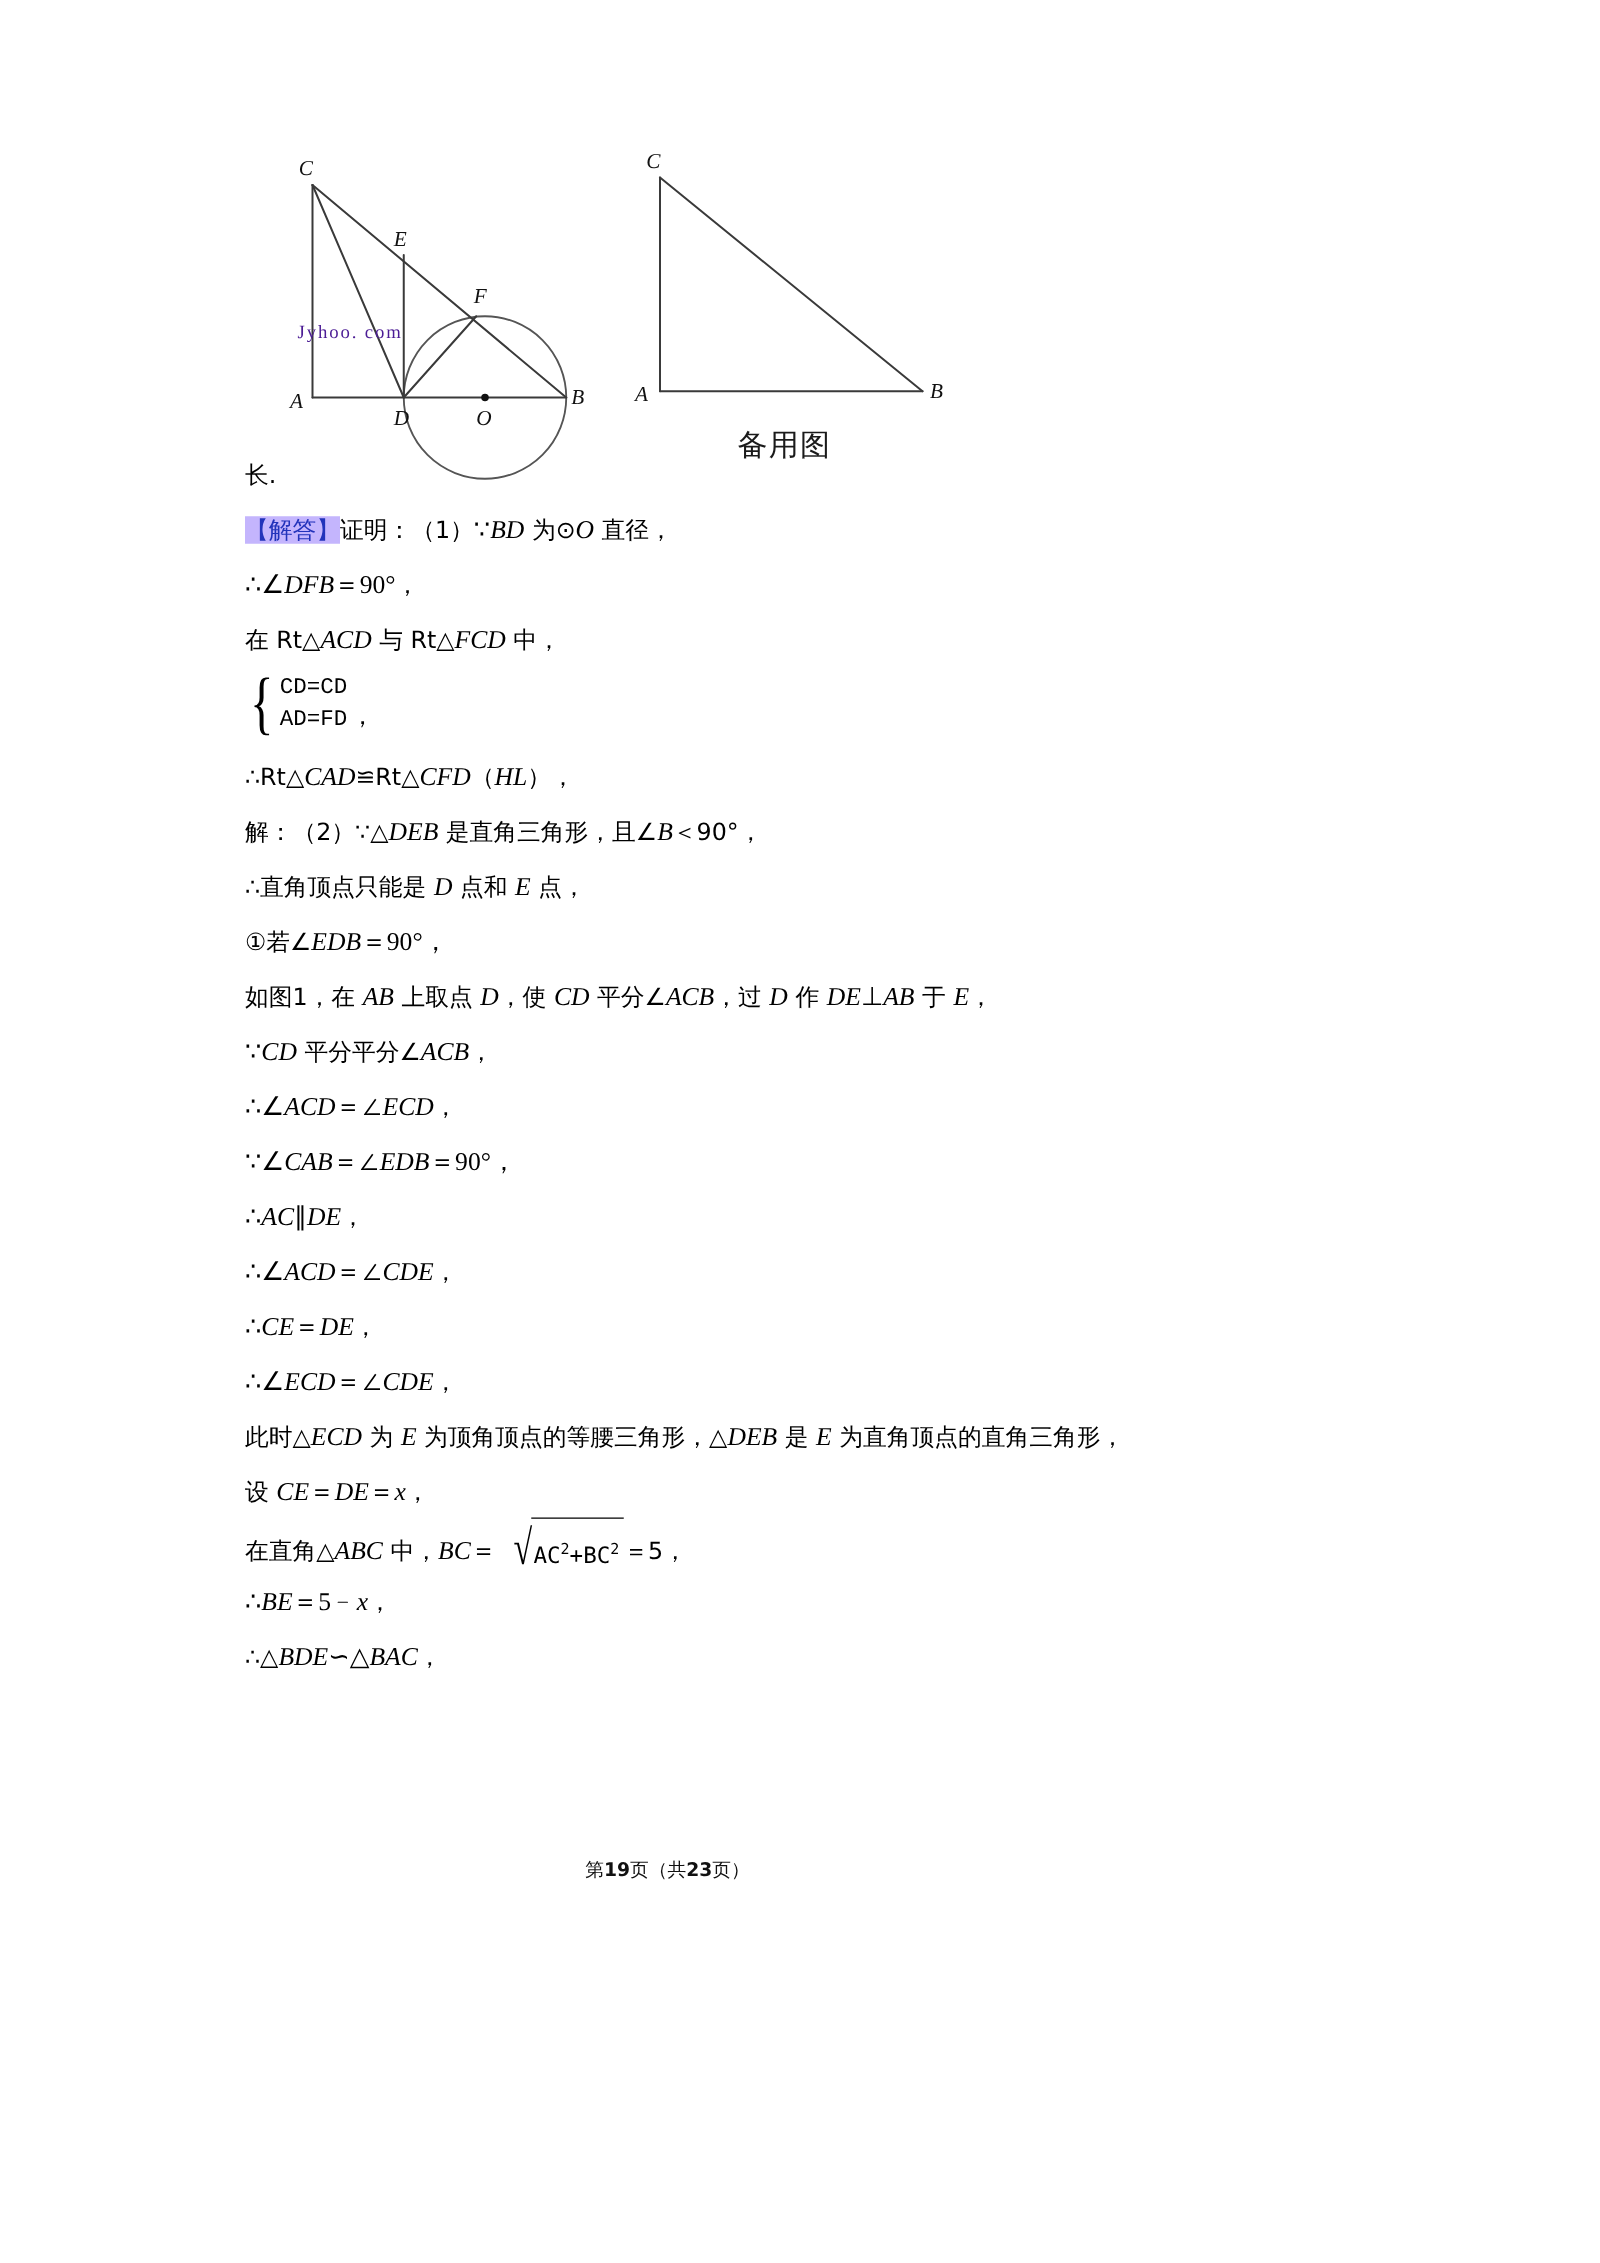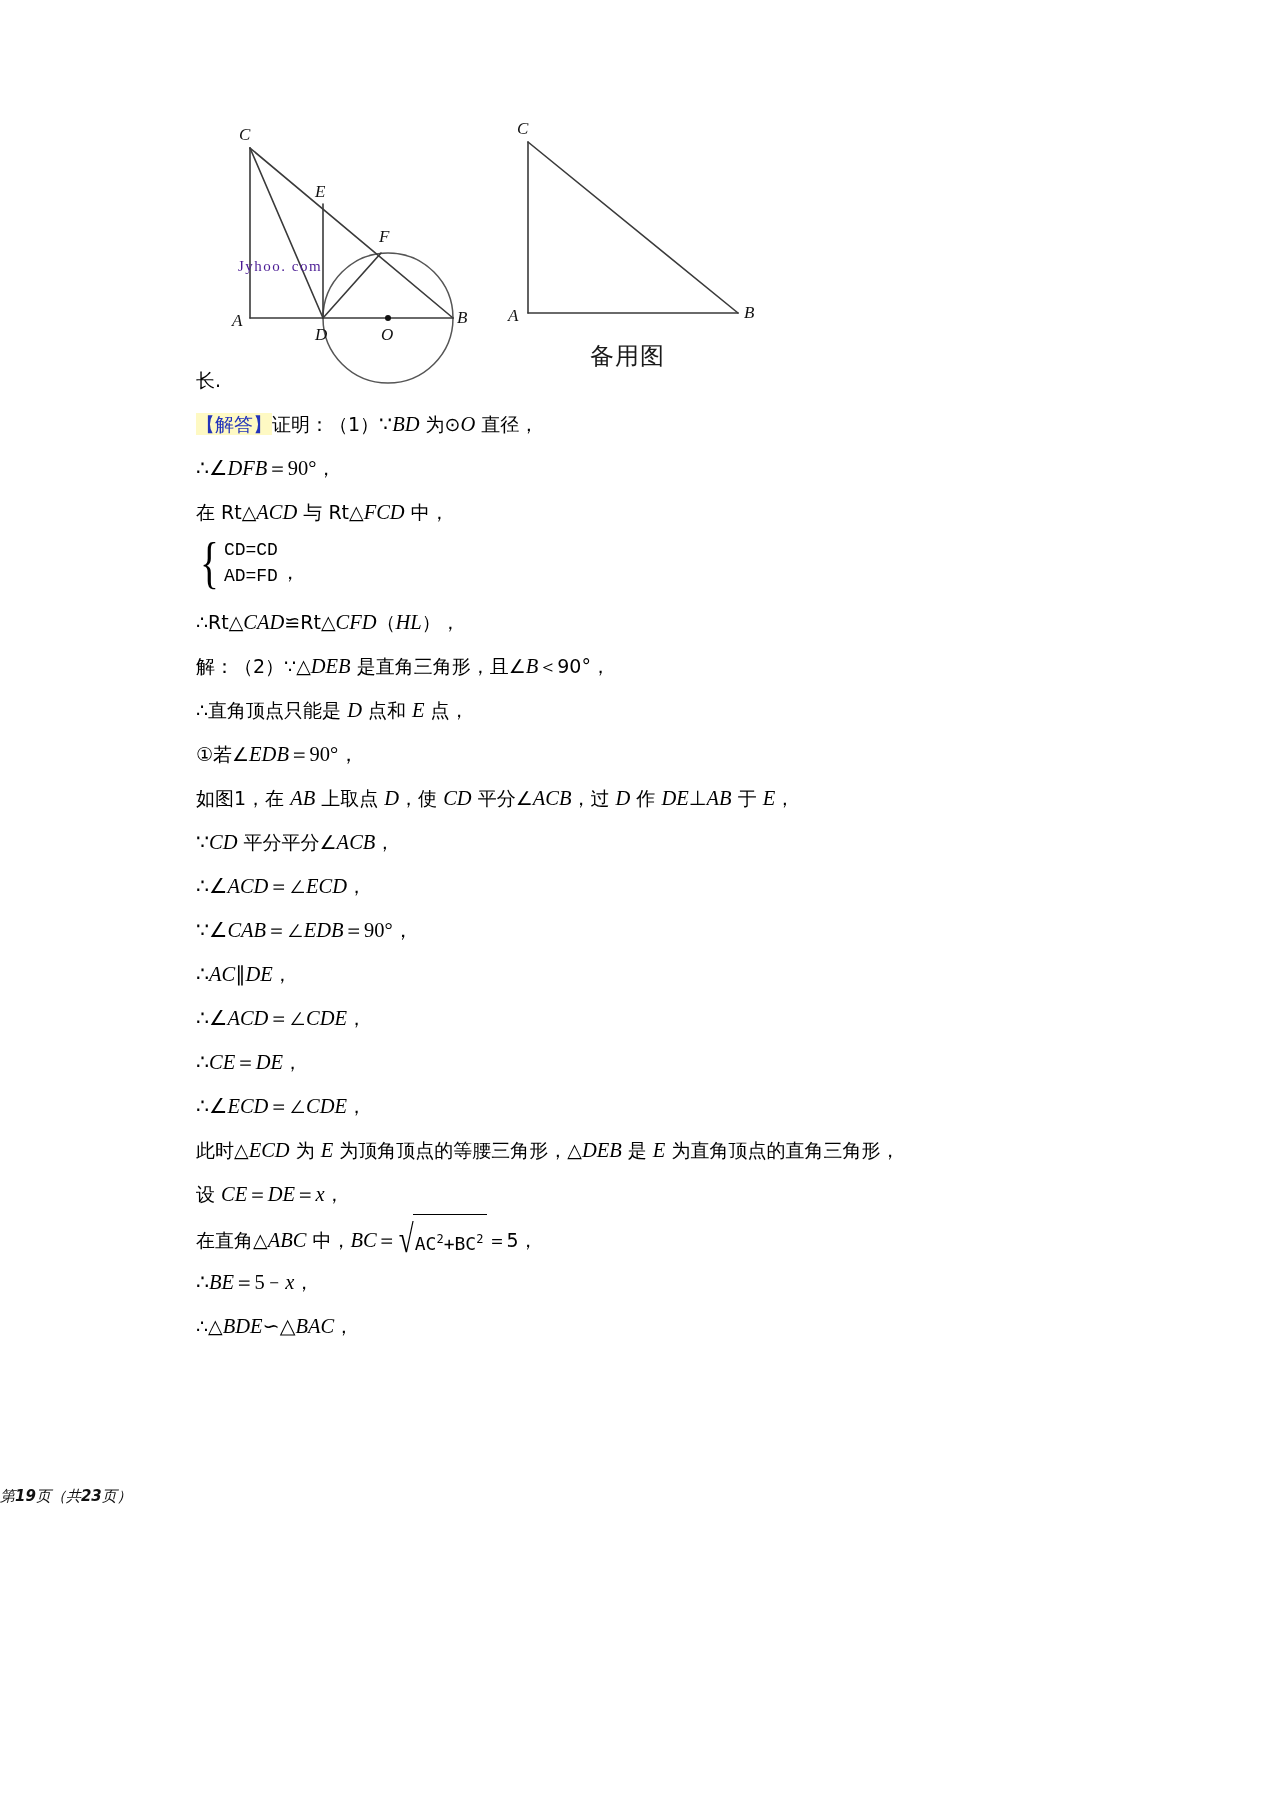--- a/index.html
+++ b/index.html
@@ -69,21 +69,21 @@
     color: #000;
     margin: 0;
     padding: 0;
     height: 44px;
   }
   .cn { font-family: "DejaVu Sans", sans-serif; font-size: 19px; }
   .it { font-style: italic; font-family: "Liberation Serif", serif; }
   .up { font-style: normal; font-family: "Liberation Serif", serif; }
   .tag {
     color: #2233bb;
-    background: #fef9c3;
+    background: #c4b5fd;
     font-family: "DejaVu Sans", sans-serif;
     font-size: 19px;
   }
 
   
   .sys {
     display: inline-flex;
     align-items: center;
     vertical-align: middle;
     height: 62px;
@@ -102,43 +102,42 @@
     flex-direction: column;
     justify-content: center;
     line-height: 26px;
   }
   .sys .rows span { font-family: Liberation Mono, monospace; font-size: 18px; }
   .sys-comma { align-self: flex-end; font-size: 20px; margin-left:2px; }
 
   .sys-wrap { height: 66px; }
 
   
-  .sqrt { display: inline-block; position: relative; vertical-align: middle; top:-2px;}
+  .sqrt { display: inline-block; position: relative; vertical-align: middle; top:-2px;margin-left:12px;}
   .sqrt .radical { font-size: 34px; font-family: "Liberation Serif", serif; display:inline-block; transform: scaleX(0.8) scaleY(1.15); }
   .sqrt .rad-body {
     display: inline-block;
     border-top: 1.3px solid #000;
     padding: 2px 4px 0 2px;
     margin-left: -3px;
     font-family: "DejaVu Sans Mono", monospace;
     font-size: 18px;
   }
   sup.sq { font-size: 12px; vertical-align: super; }
 
   
   .footer {
     position: absolute;
     left: 0;
     top: 1487px;
     width: 1068px;
-    text-align: left;
+    text-align: center;
     font-family: "DejaVu Sans", sans-serif;
     font-size: 15px;
     color: #111;
-    font-style: italic;
   }
   .footer b { font-family: "DejaVu Sans", sans-serif; }
 </style>
 </head>
 <body>
 
 <div class="page">
 
   <div class="figures">
     <svg width="640" height="270" viewBox="0 0 640 270">

